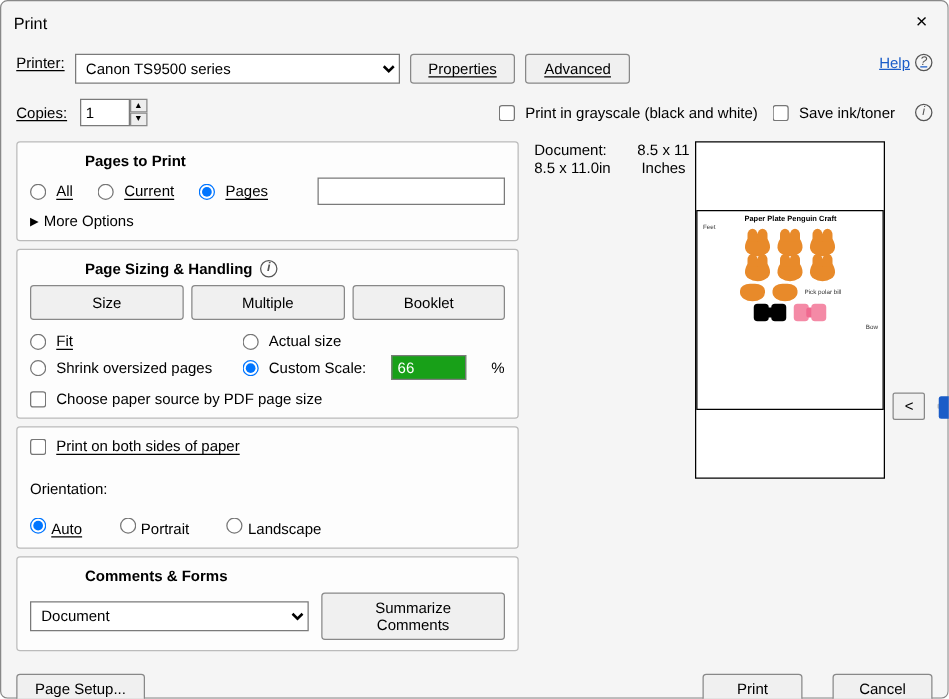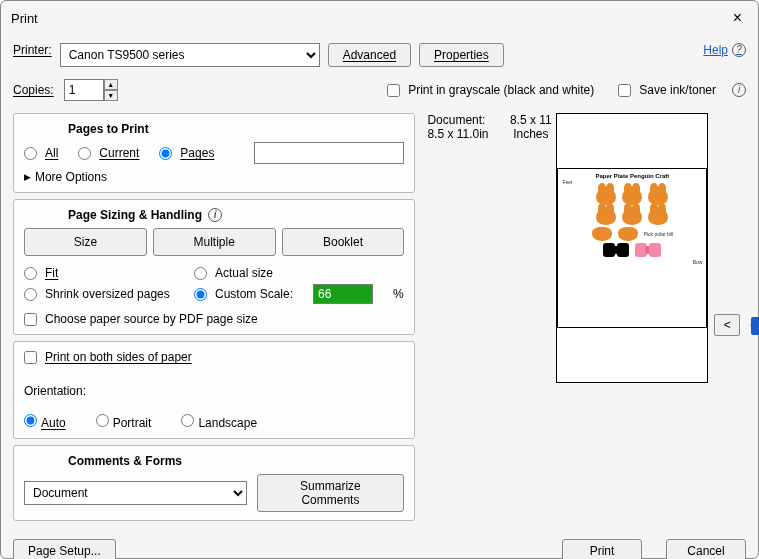--- a/index.html
+++ b/index.html
@@ -271,43 +271,43 @@
     <span class="close-x">×</span>
   </div>
 
   <div class="body">
 
     <div class="top-controls">
       <span class="label u">Printer:</span>
       <select class="printer-select">
         <option>Canon TS9500 series</option>
       </select>
+      <button class="btn"><span class="u">Properties</span></button>
       <button class="btn"><span class="u">Advanced</span></button>
-      <button class="btn"><span class="u">Properties</span></button>
       <span class="help-link">
         <span>Help</span>
         <span class="info-circle">?</span>
       </span>
     </div>
 
     <div class="row2">
       <span class="label copies-label">Copies:</span>
       <div class="spinner-wrap">
         <input type="text" class="copies-input" value="1" style="">
         <div class="spinner-btns">
           <div>▲</div>
           <div>▼</div>
         </div>
       </div>
       <div style="flex:1"></div>
       <label class="checkbox-row">
         <input type="checkbox" style="">
           <span>Print in grayscale (black and white)</span>
       </label>
-      <label class="checkbox-row" style="margin-left:14px">
+      <label class="checkbox-row" style="margin-left:2px">
         <input type="checkbox" style="">
           <span>Save ink/toner</span>
       </label>
       <span class="info-circle" style="margin-left:6px">i</span>
     </div>
 
     <div class="main-split">
       <div class="left-col">
 
         <div class="panel">

